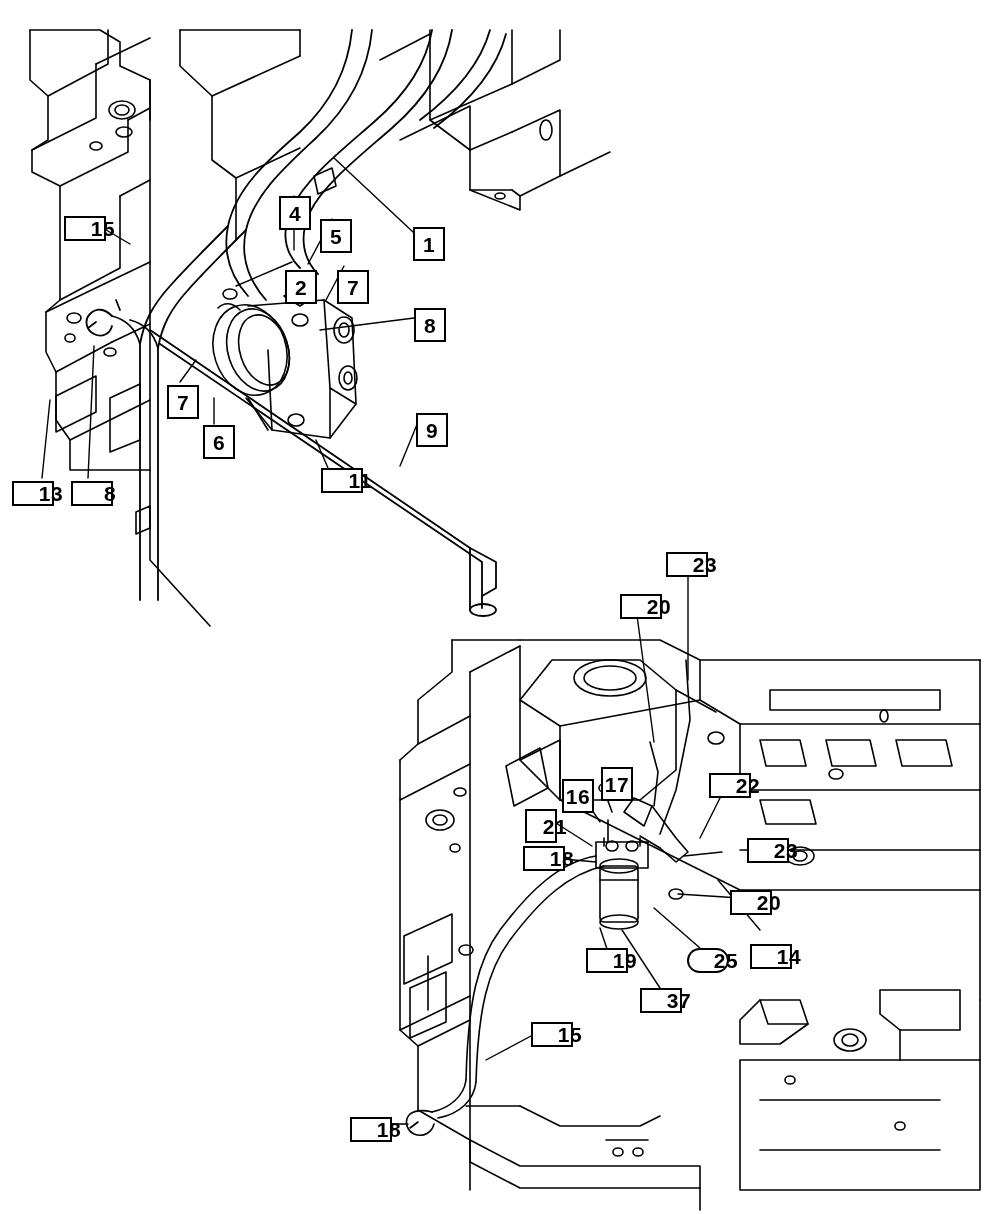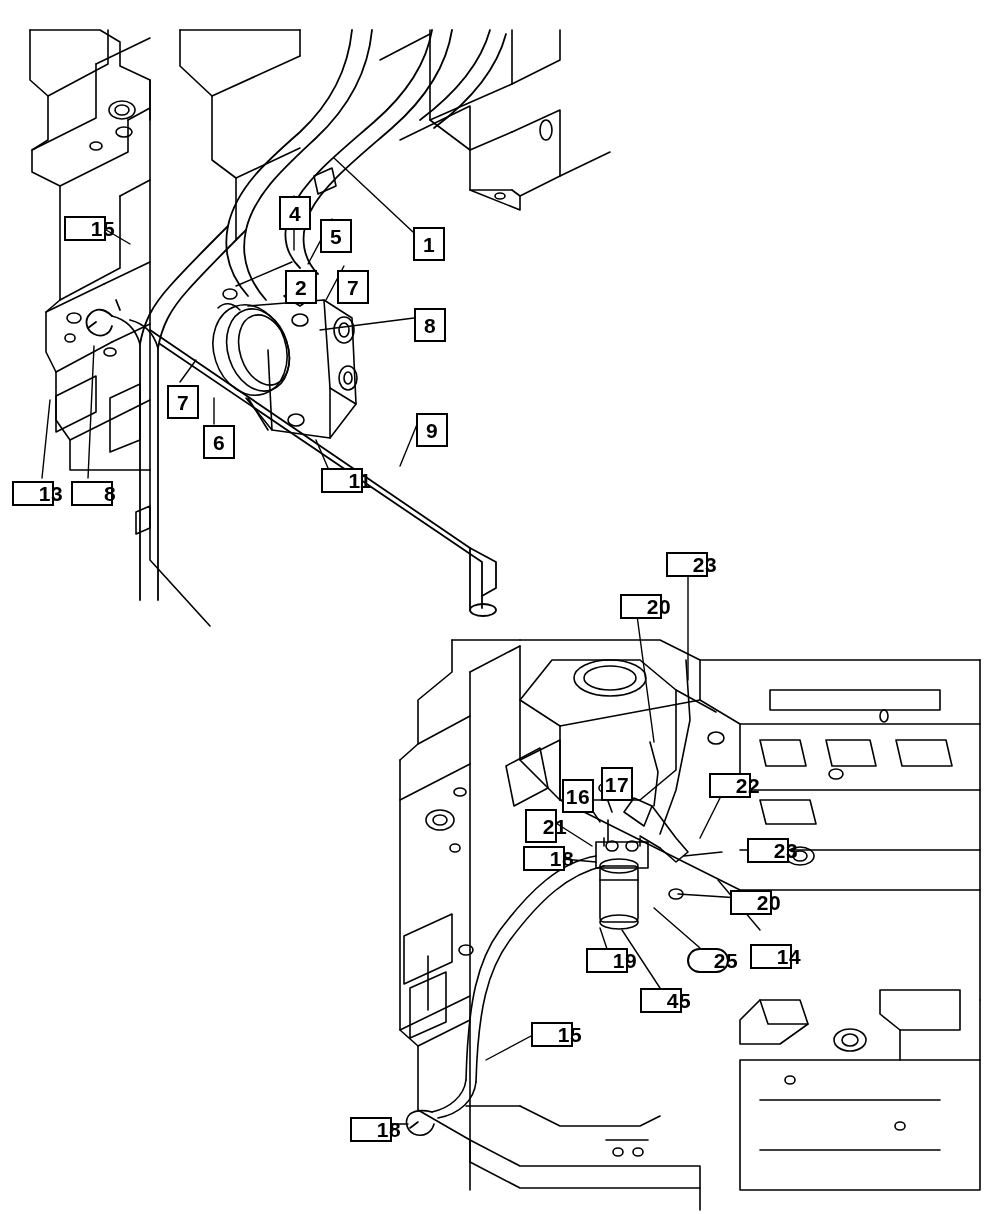--- a/index.html
+++ b/index.html
@@ -291,17 +291,17 @@
   <div class="callout w1" style="left:601px; top:755px;margin-top:12px;">17</div>
   <div class="callout w1" style="left:562px; top:779px;">16</div>
   <div class="callout w2" style="left:709px; top:773px;">22</div>
   <div class="callout w1" style="left:525px; top:809px;padding-left:28px;">21</div>
   <div class="callout w2" style="left:707px; top:838px;margin-left:40px;">23</div>
   <div class="callout w2" style="left:523px; top:846px;">18</div>
   <div class="callout w2" style="left:730px; top:890px;">20</div>
   <div class="callout w2" style="left:750px; top:944px;text-align:center;">14</div>
   <div class="callout w2" style="left:586px; top:948px;text-align:right;">19</div>
   <div class="callout w2" style="left:687px; top:948px;border-radius:15px;">25</div>
-  <div class="callout w2" style="left:640px; top:988px;">45</div>
+  <div class="callout w2" style="left:640px; top:988px;">37</div>
   <div class="callout w2" style="left:531px; top:1022px;">15</div>
   <div class="callout w2" style="left:350px; top:1117px;">18</div>
 
 </div>
 
 </body></html>

